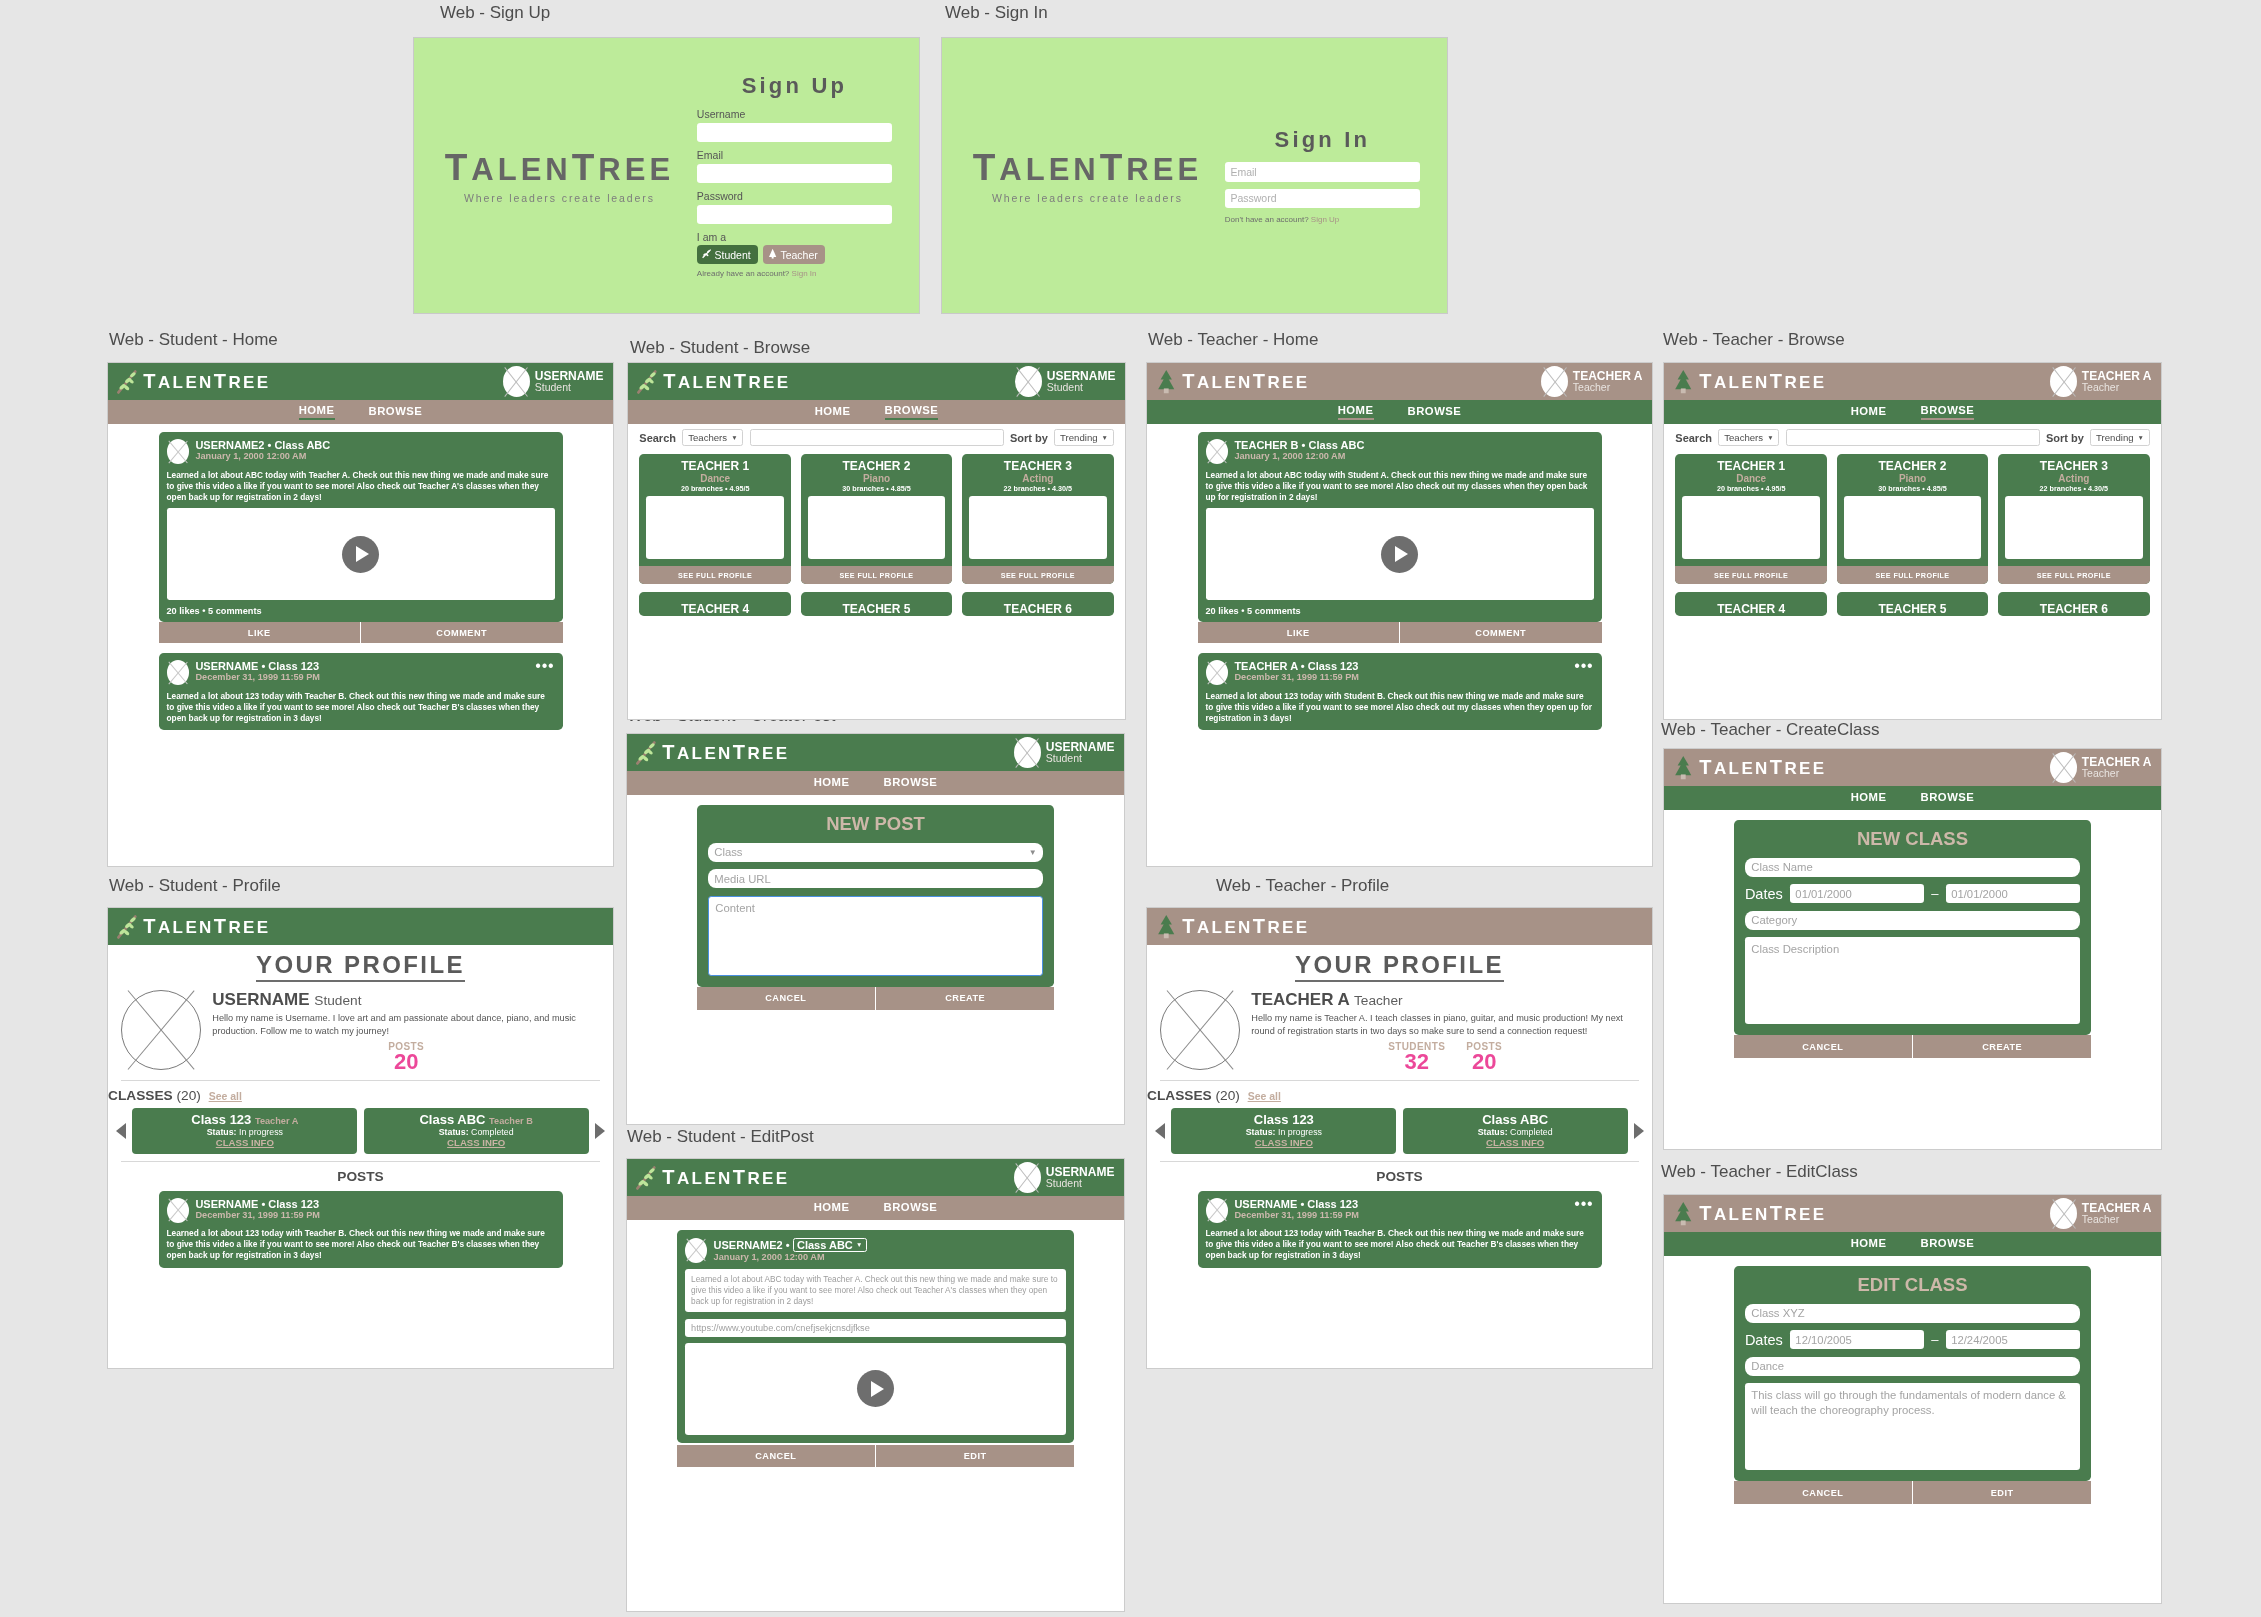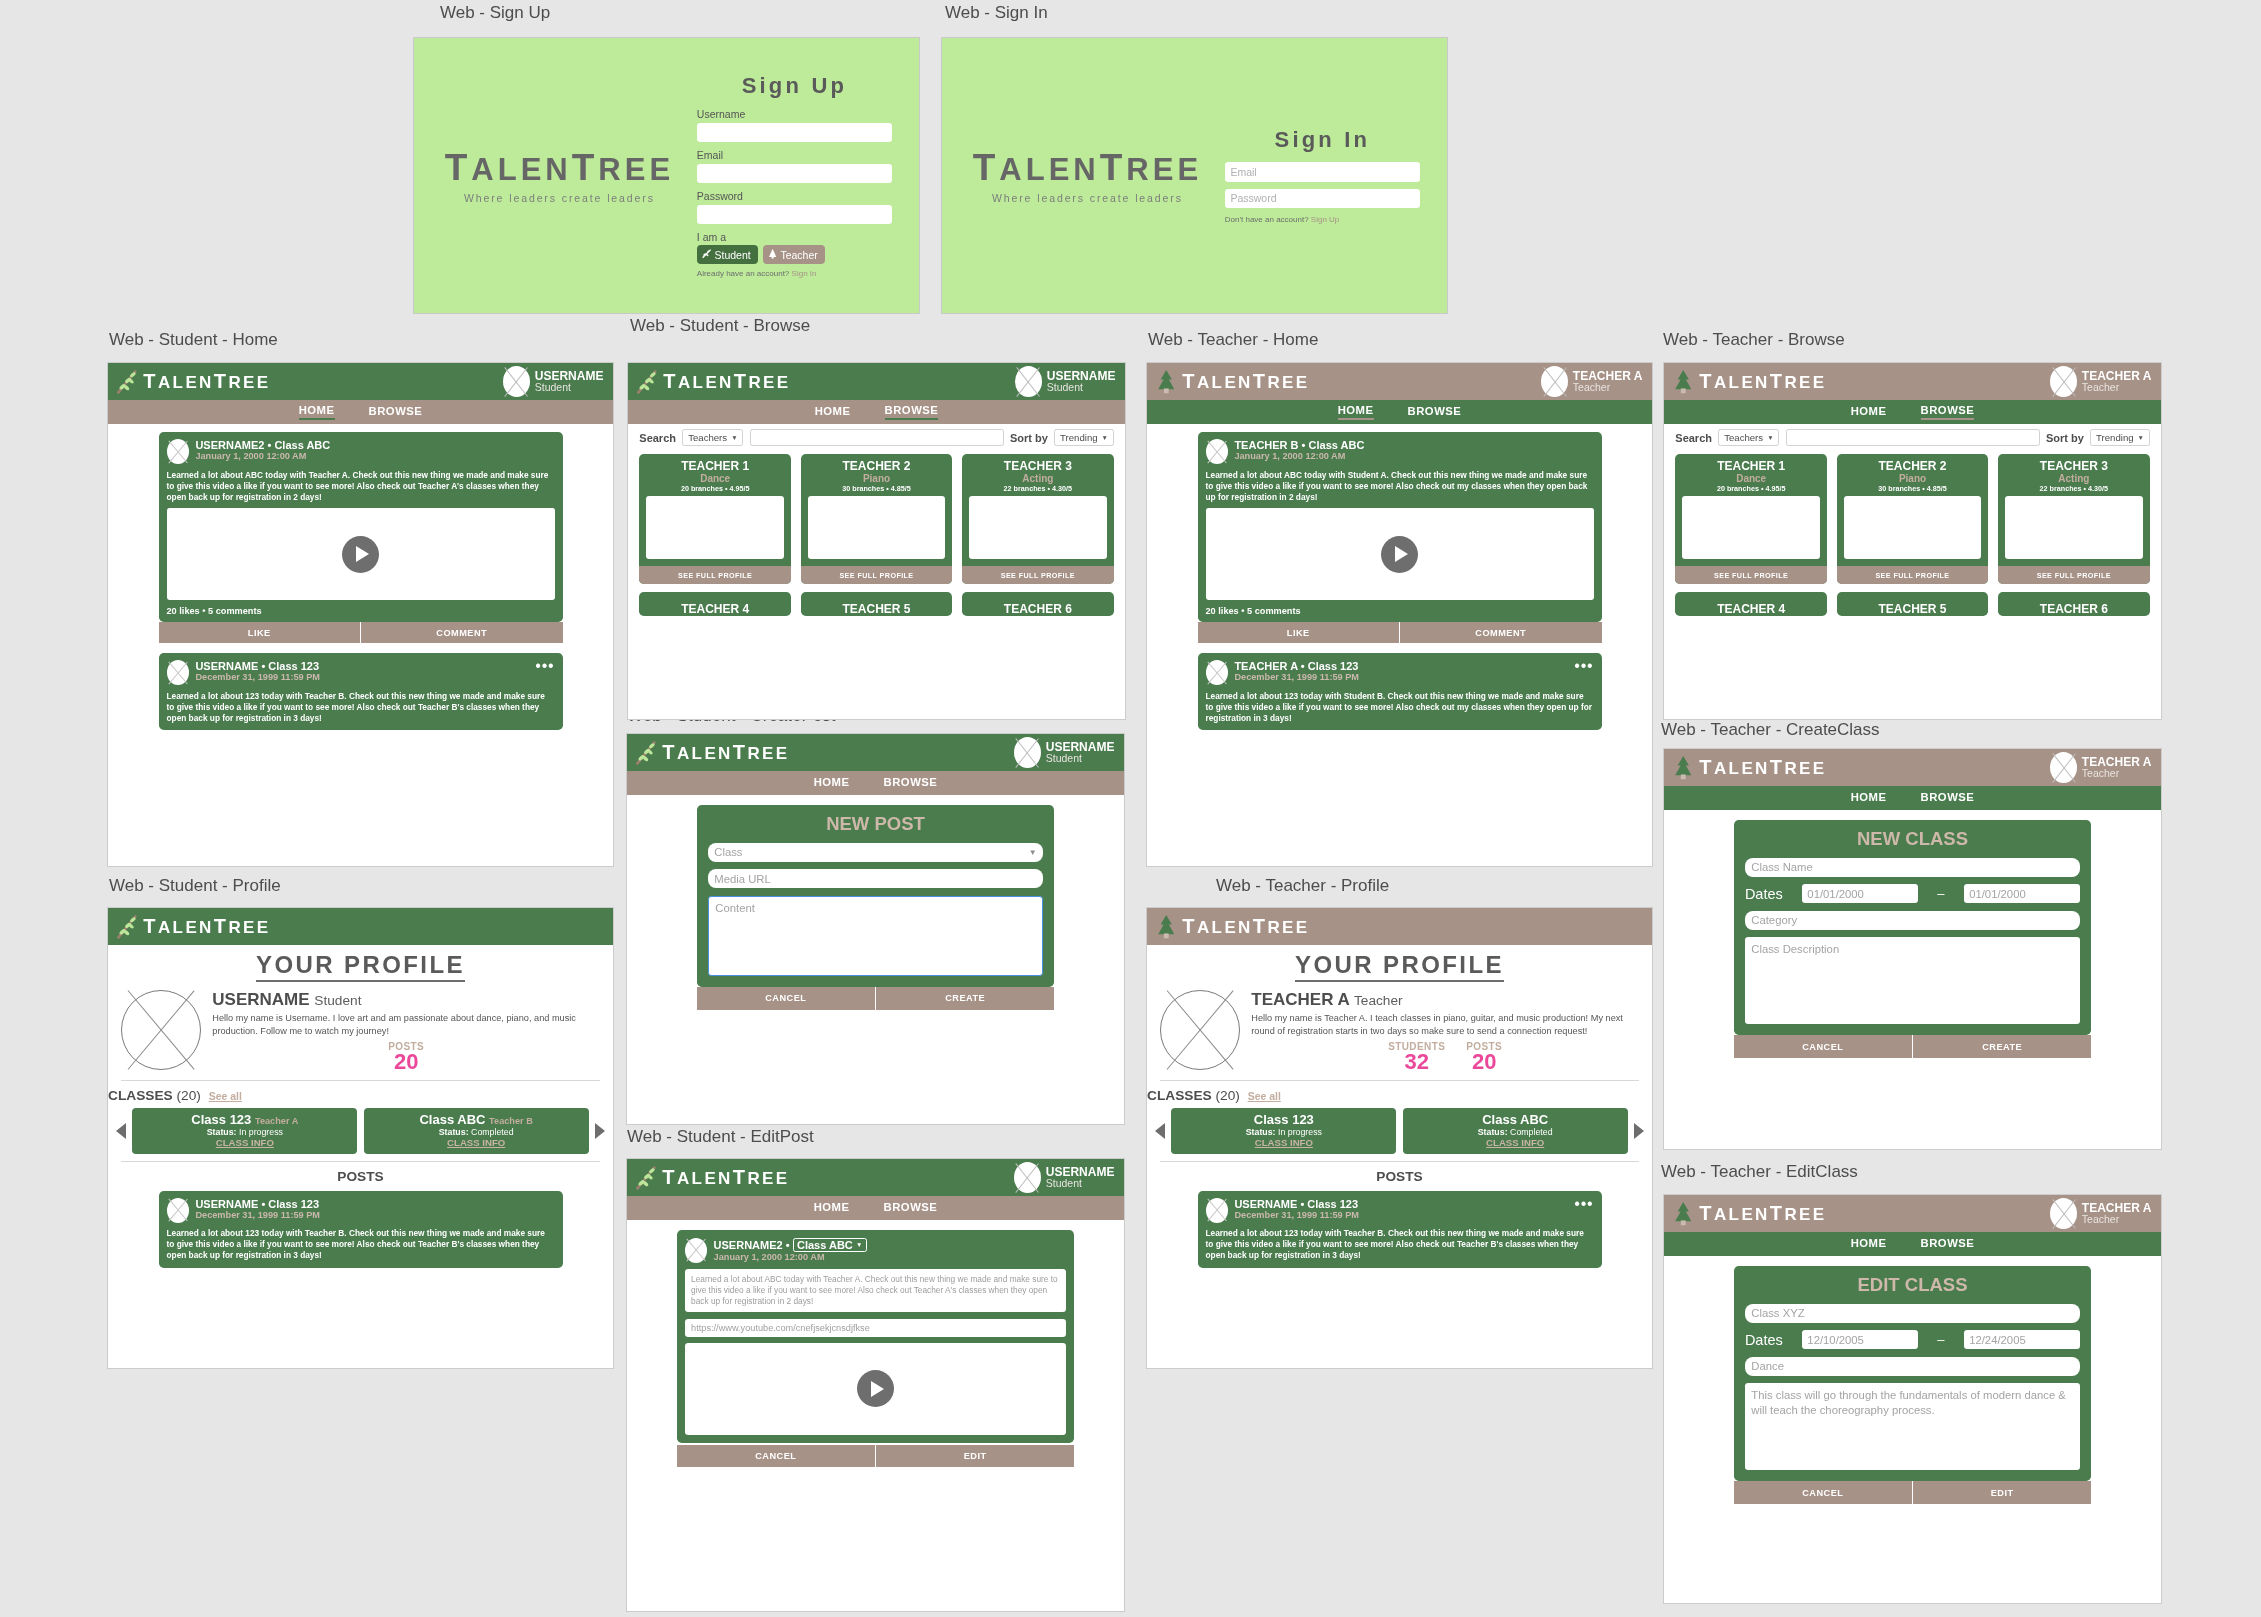--- a/index.html
+++ b/index.html
@@ -188,21 +188,21 @@
   .dlg-input {
     background: #fff; border-radius: 8px; height: 19.3px; display: flex;
     align-items: center; padding: 0 6.4px; font-size: 11.3px; color: #a4a4a4;
     margin-bottom: 7.2px;
   }
   .dlg-area {
     background: #fff; border-radius: 3.2px; padding: 4.8px 6.4px;
     font-size: 11.3px; color: #a4a4a4; line-height: 1.35;
   }
   .dlg-area.focus { border: 1.6px solid #4a90e2; }
-  .dates-row { display: flex; align-items: center; gap: 19px; margin-bottom: 7.2px; }
+  .dates-row { display: flex; align-items: center; gap: 7px; margin-bottom: 7.2px; }
   .dates-lbl { color: #fff; font-size: 14.5px; }
   .date-box {
     background: #fff; border-radius: 3.2px; height: 19.3px; flex: 1;
     display: flex; align-items: center; padding: 0 5.6px;
     font-size: 11.3px; color: #a4a4a4;
   }
   .dash { color: #fff; font-size: 13px; }
   .dlg-actions { display: flex; width: 72%; margin: 0 auto; }
   .dlg-actions .act {
     flex: 1; background: #a79287; color: #fff; font-weight: bold;
@@ -267,21 +267,21 @@
   .ccard-status b { font-weight: bold; }
   .ccard-link { color: #c8b3a4; font-weight: bold; font-size: 9.6px; text-decoration: underline; }
   .posts-head { text-align: center; font-size: 13.7px; font-weight: bold; color: #4d4d4d; margin-top: 1.6px; }
 </style>
 </head>
 <body>
 
 <div class="panel-label" style="left:440px; top:3.2px;">Web - Sign Up</div>
 <div class="panel-label" style="left:945px; top:3.2px;">Web - Sign In</div>
 <div class="panel-label" style="left:109px; top:330px;">Web - Student - Home</div>
-<div class="panel-label" style="left:630px; top:316px;">Web - Student - Browse</div>
+<div class="panel-label" style="left:630px; top:338px;">Web - Student - Browse</div>
 <div class="panel-label" style="left:1148px; top:330px;">Web - Teacher - Home</div>
 <div class="panel-label" style="left:1663px; top:330px;">Web - Teacher - Browse</div>
 <div class="panel-label" style="left:627px; top:706px;">Web - Student - CreatePost</div>
 <div class="panel-label" style="left:1661px; top:720px;">Web - Teacher - CreateClass</div>
 <div class="panel-label" style="left:109px; top:876px;">Web - Student - Profile</div>
 <div class="panel-label" style="left:1216px; top:876px;">Web - Teacher - Profile</div>
 <div class="panel-label" style="left:627px; top:1127px;">Web - Student - EditPost</div>
 <div class="panel-label" style="left:1661px; top:1162px;">Web - Teacher - EditClass</div>
 
 <div class="frame auth" style="left:413px; top:37px; width:507px; height:277px;">

